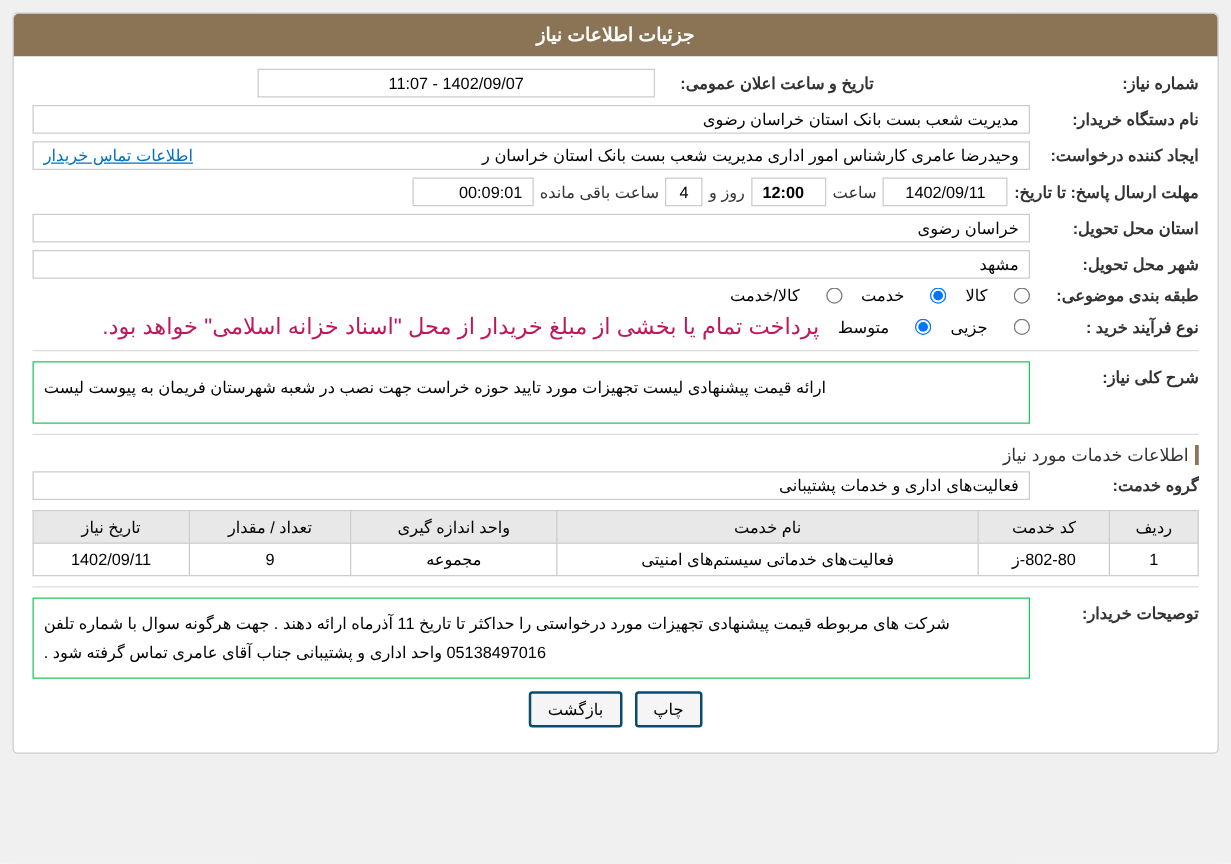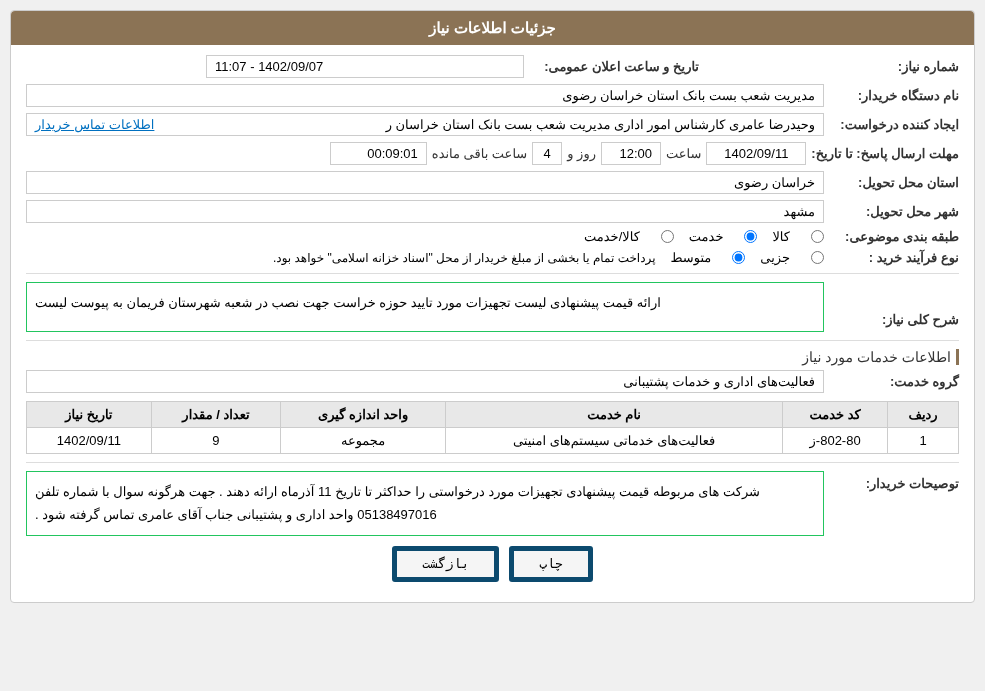--- a/index.html
+++ b/index.html
@@ -103,45 +103,45 @@
       border-collapse: collapse;
       margin: 8px 0;
     }
     .service-table th, .service-table td {
       border: 1px solid #ccc;
       padding: 5px 8px;
       text-align: center;
     }
     .service-table th {
       background: #e8e8e8;
-      font-weight: bold;
+      font-weight: normal;
     }
     .service-table td {
       background: #fff;
     }
     .description-box {
       border: 1px solid #22c55e;
       padding: 8px;
       background: #fff;
       min-height: 60px;
       text-align: left;
       line-height: 1.8;
     }
     .button-row {
       display: flex;
       justify-content: center;
       gap: 10px;
       margin: 10px 0;
     }
     .btn {
-      padding: 5px 25px;
-      border: 5px solid #0c4a6e;
+      padding: 5px 13px;
+      border: 2px solid #0c4a6e;
       cursor: pointer;
       font-size: 13px;
-      font-family: Liberation Mono, monospace;
+      font-family: Liberation Sans, sans-serif;
       border-radius: 3px;
     }
     .btn-print {
       background: #f5f5f5;
     }
     .btn-back {
       background: #f5f5f5;
     }
   </style>
 </head>
@@ -149,42 +149,42 @@
 
 <div class="page-container">
   <div class="main-box">
     <div class="header-bar">جزئیات اطلاعات نیاز</div>
     <div class="content">
 
       <div class="info-row">
         <span class="label">شماره نیاز:</span>
         <span style="flex:0.2"></span>
         <span class="label" style="min-width:170px;">تاریخ و ساعت اعلان عمومی:</span>
-        <div class="value-box" style="min-width:160px;flex:0.5;text-align:left;">1402/09/07 - 11:07</div>
+        <div class="value-box" style="min-width:160px;flex:0.5;text-align:center;">1402/09/07 - 11:07</div>
       </div>
 
       <div class="info-row">
         <span class="label">نام دستگاه خریدار:</span>
         <div class="value-box" style="text-align:right;">مدیریت شعب بست بانک استان خراسان رضوی</div>
       </div>
 
       <div class="info-row">
         <span class="label">ایجاد کننده درخواست:</span>
         <div class="value-box" style="text-align:right;display:flex;gap:5px;align-items:center;">
           <span style="flex:1;">وحیدرضا عامری کارشناس امور اداری مدیریت شعب بست بانک استان خراسان ر</span>
           <span class="link-text">اطلاعات تماس خریدار</span>
         </div>
       </div>
 
       <div class="info-row">
         <span class="label" style="min-width:145px;">مهلت ارسال پاسخ: تا تاریخ:</span>
         <div class="inline-group">
           <div class="value-box-small" style="min-width:100px;text-align:center;">1402/09/11</div>
           <span class="small-label">ساعت</span>
-          <div class="value-box-small" style="min-width:60px;text-align:right;">12:00</div>
+          <div class="value-box-small" style="min-width:60px;text-align:left;font-weight:bold;">12:00</div>
           <span class="small-label">روز و</span>
           <div class="value-box-small" style="min-width:30px;text-align:center;">4</div>
           <span class="small-label">ساعت باقی مانده</span>
           <div class="value-box-small" style="min-width:70px;text-align:center;padding-left:36px;">00:09:01</div>
         </div>
       </div>
 
       <div class="info-row">
         <span class="label">استان محل تحویل:</span>
         <div class="value-box" style="text-align:right;">خراسان رضوی</div>
@@ -217,28 +217,28 @@
         <span class="label">نوع فرآیند خرید :</span>
         <div class="radio-group">
           <div class="radio-item">
             <input type="radio" name="purchase" style="">
             <label>جزیی</label>
           </div>
           <div class="radio-item">
             <input type="radio" name="purchase" checked="" style="">
             <label>متوسط</label>
           </div>
-          <span style="color:#000000;font-size:12px;">پرداخت تمام یا بخشی از مبلغ خریدار از محل "اسناد خزانه اسلامی" خواهد بود.</span>
+          <span style="color:#be185d;font-size:18px;">پرداخت تمام یا بخشی از مبلغ خریدار از محل "اسناد خزانه اسلامی" خواهد بود.</span>
         </div>
       </div>
 
       <div class="divider"></div>
 
       <div class="info-row" style="align-items:flex-start;">
-        <span class="label" style="padding-top:5px;margin-top:25px;">شرح کلی نیاز:</span>
+        <span class="label" style="padding-top:5px;">شرح کلی نیاز:</span>
         <div class="description-box" style="flex:1;min-height:50px;position:relative;">ارائه قیمت پیشنهادی لیست تجهیزات مورد تایید حوزه خراست جهت نصب در شعبه شهرستان فریمان به پیوست لیست</div>
       </div>
 
       <div class="divider"></div>
 
       <div class="section-title">اطلاعات خدمات مورد نیاز</div>
 
       <div class="info-row">
         <span class="label">گروه خدمت:</span>
         <div class="value-box" style="text-align:right;">فعالیت‌های اداری و خدمات پشتیبانی</div>

